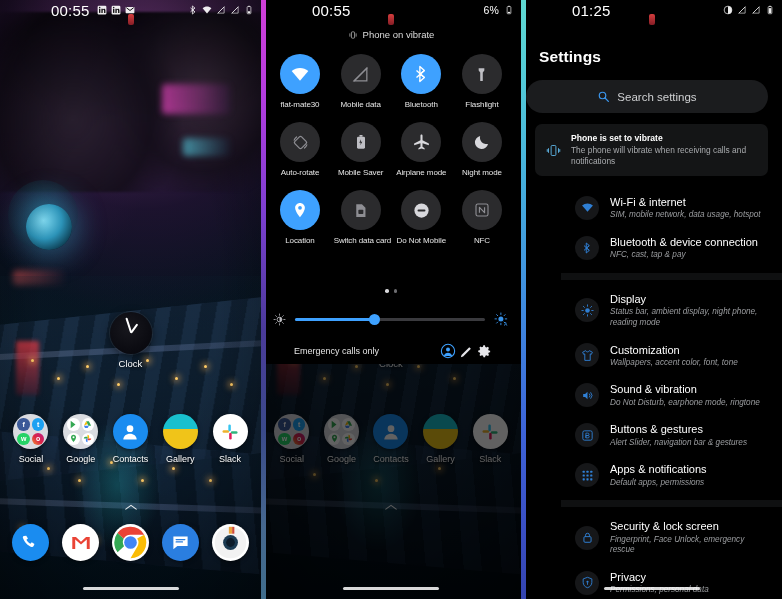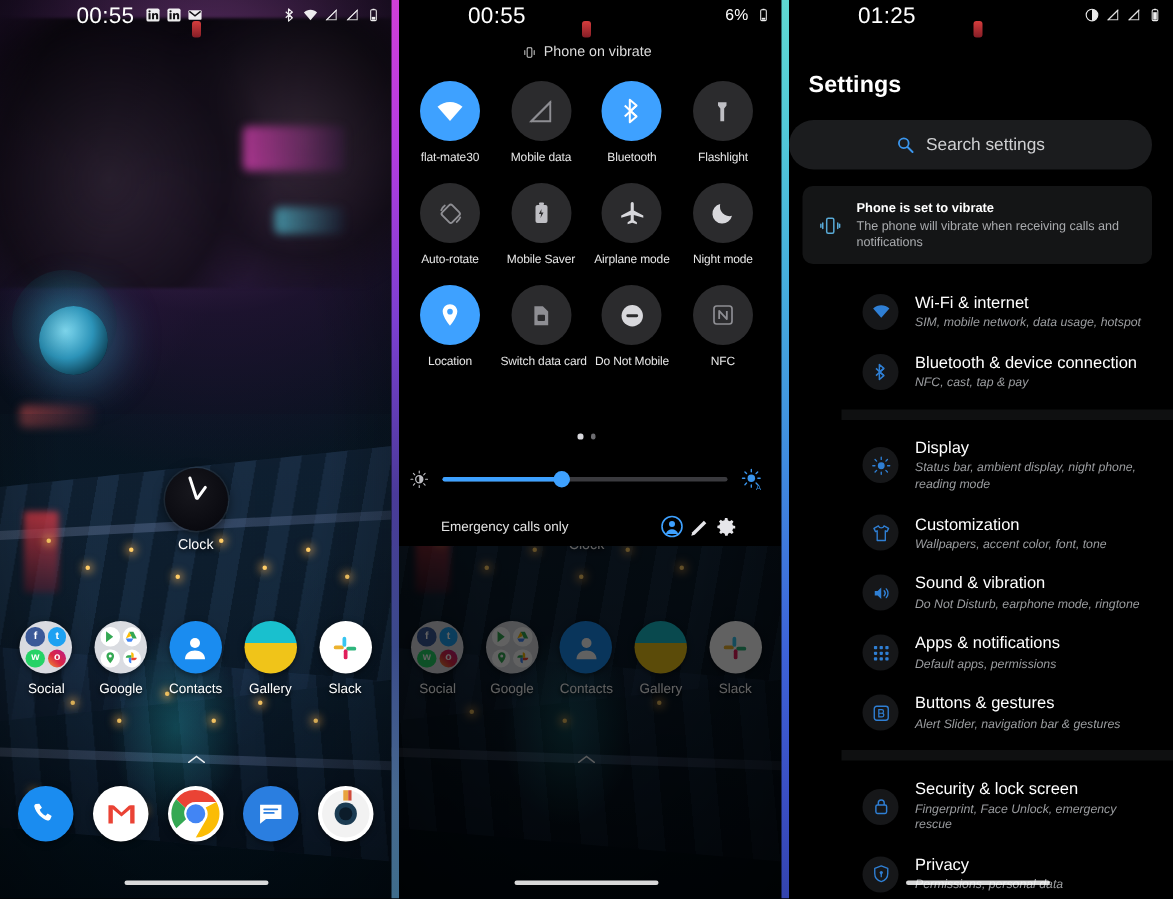--- a/index.html
+++ b/index.html
@@ -913,50 +913,50 @@
                 </svg>
             </span>
             <span class="set-texts">
               <span class="set-t" style="display:block">Sound &amp; vibration</span>
               <span class="set-s" style="display:block">Do Not Disturb, earphone mode, ringtone</span>
             </span>
           </div>
           <div class="set-item">
             <span class="set-ico">
               <svg width="13" height="13" viewBox="0 0 24 24">
+                  <rect x="3.4" y="3.4" width="17.2" height="17.2" rx="3" fill="none" stroke="#2f7fd4" stroke-width="1.7"></rect>
+                  <path d="M9 16.4V7.6h3.6a2.2 2.2 0 0 1 0 4.4H9m0 0h4a2.2 2.2 0 0 1 0 4.4H9z" fill="none" stroke="#2f7fd4" stroke-width="1.5"></path>
+                </svg>
+            </span>
+            <span class="set-texts">
+              <span class="set-t" style="display:block">Buttons &amp; gestures</span>
+              <span class="set-s" style="display:block">Alert Slider, navigation bar &amp; gestures</span>
+            </span>
+          </div>
+          <div class="set-item">
+            <span class="set-ico">
+              <svg width="13" height="13" viewBox="0 0 24 24">
                   <g fill="#2f7fd4">
                     <rect x="3" y="3" width="4" height="4" rx="1"></rect>
                     <rect x="10" y="3" width="4" height="4" rx="1"></rect>
                     <rect x="17" y="3" width="4" height="4" rx="1"></rect>
                     <rect x="3" y="10" width="4" height="4" rx="1"></rect>
                     <rect x="10" y="10" width="4" height="4" rx="1"></rect>
                     <rect x="17" y="10" width="4" height="4" rx="1"></rect>
                     <rect x="3" y="17" width="4" height="4" rx="1"></rect>
                     <rect x="10" y="17" width="4" height="4" rx="1"></rect>
                     <rect x="17" y="17" width="4" height="4" rx="1"></rect>
                   </g>
                 </svg>
             </span>
             <span class="set-texts">
               <span class="set-t" style="display:block">Apps &amp; notifications</span>
               <span class="set-s" style="display:block">Default apps, permissions</span>
             </span>
           </div>
-          <div class="set-item">
-            <span class="set-ico">
-              <svg width="13" height="13" viewBox="0 0 24 24">
-                  <rect x="3.4" y="3.4" width="17.2" height="17.2" rx="3" fill="none" stroke="#2f7fd4" stroke-width="1.7"></rect>
-                  <path d="M9 16.4V7.6h3.6a2.2 2.2 0 0 1 0 4.4H9m0 0h4a2.2 2.2 0 0 1 0 4.4H9z" fill="none" stroke="#2f7fd4" stroke-width="1.5"></path>
-                </svg>
-            </span>
-            <span class="set-texts">
-              <span class="set-t" style="display:block">Buttons &amp; gestures</span>
-              <span class="set-s" style="display:block">Alert Slider, navigation bar &amp; gestures</span>
-            </span>
-          </div>
         </div>
 
         <div class="set-divider"></div>
 
         <div class="set-group">
           <div class="set-item">
             <span class="set-ico">
               <svg width="13" height="13" viewBox="0 0 24 24">
                   <rect x="5.4" y="10.4" width="13.2" height="10.4" rx="2" fill="none" stroke="#2f7fd4" stroke-width="1.8"></rect>
                   <path d="M8.4 10.4V7.8a3.6 3.6 0 0 1 7.2 0v2.6" fill="none" stroke="#2f7fd4" stroke-width="1.8"></path>

